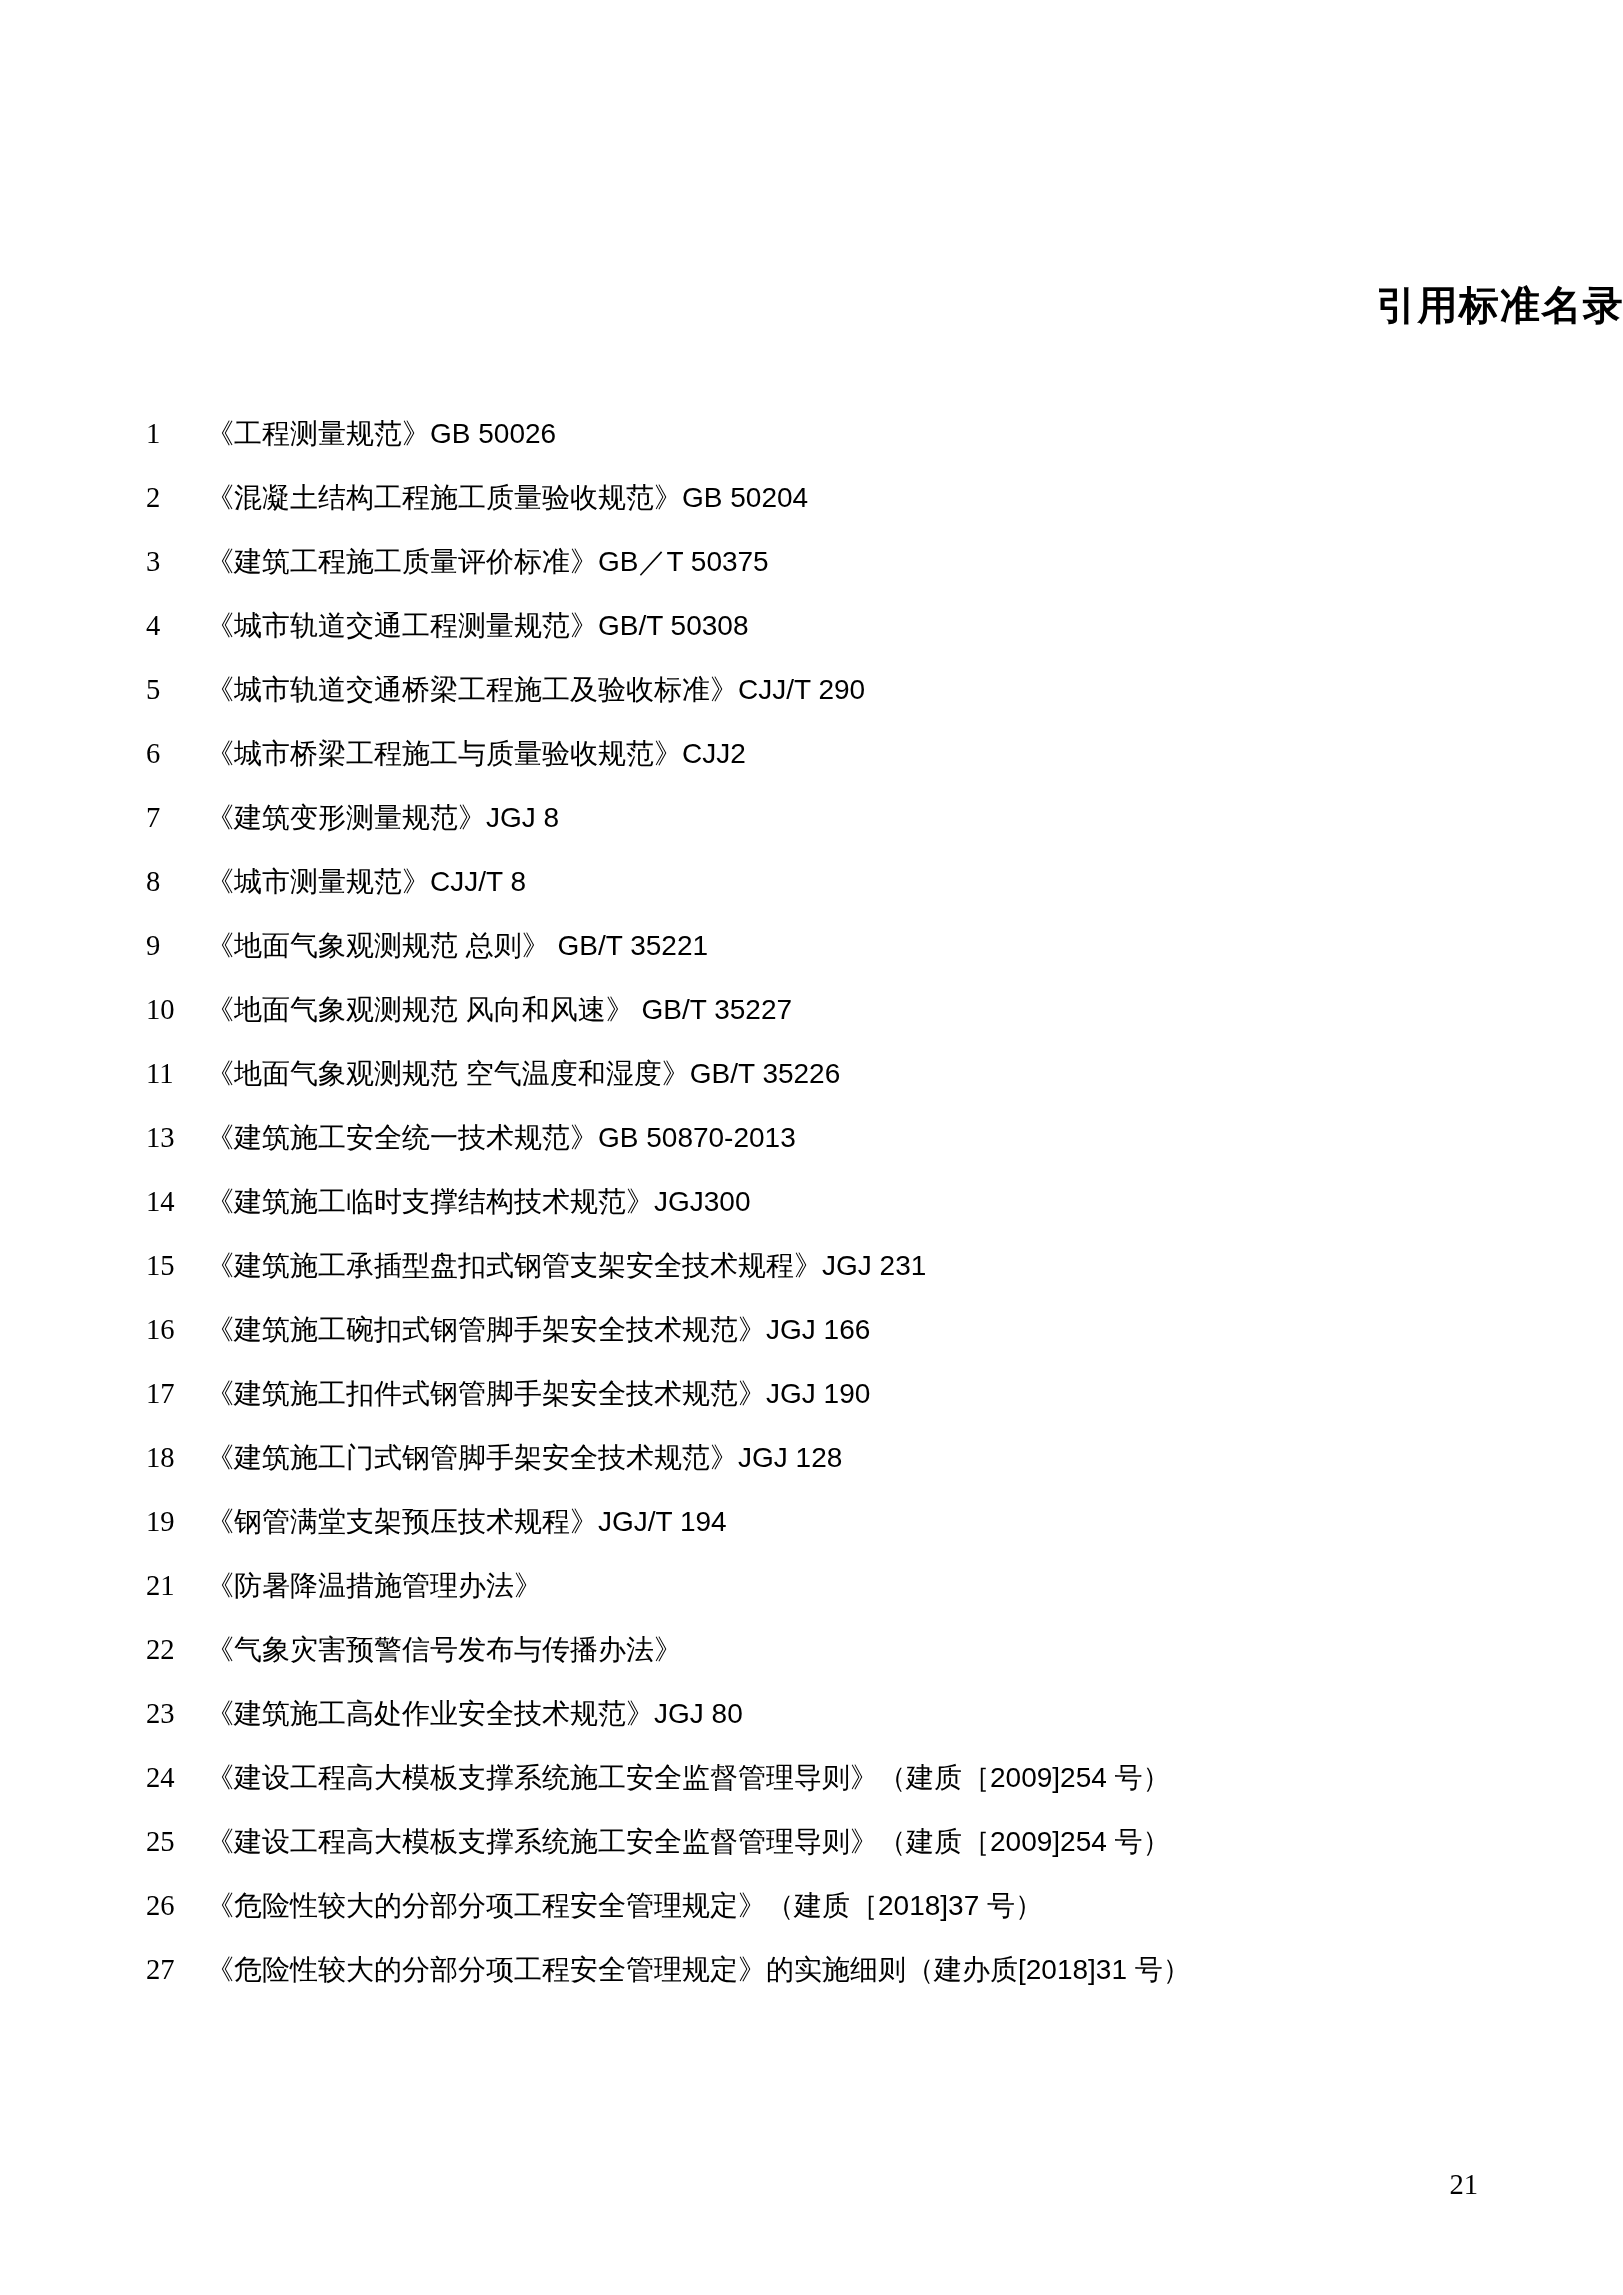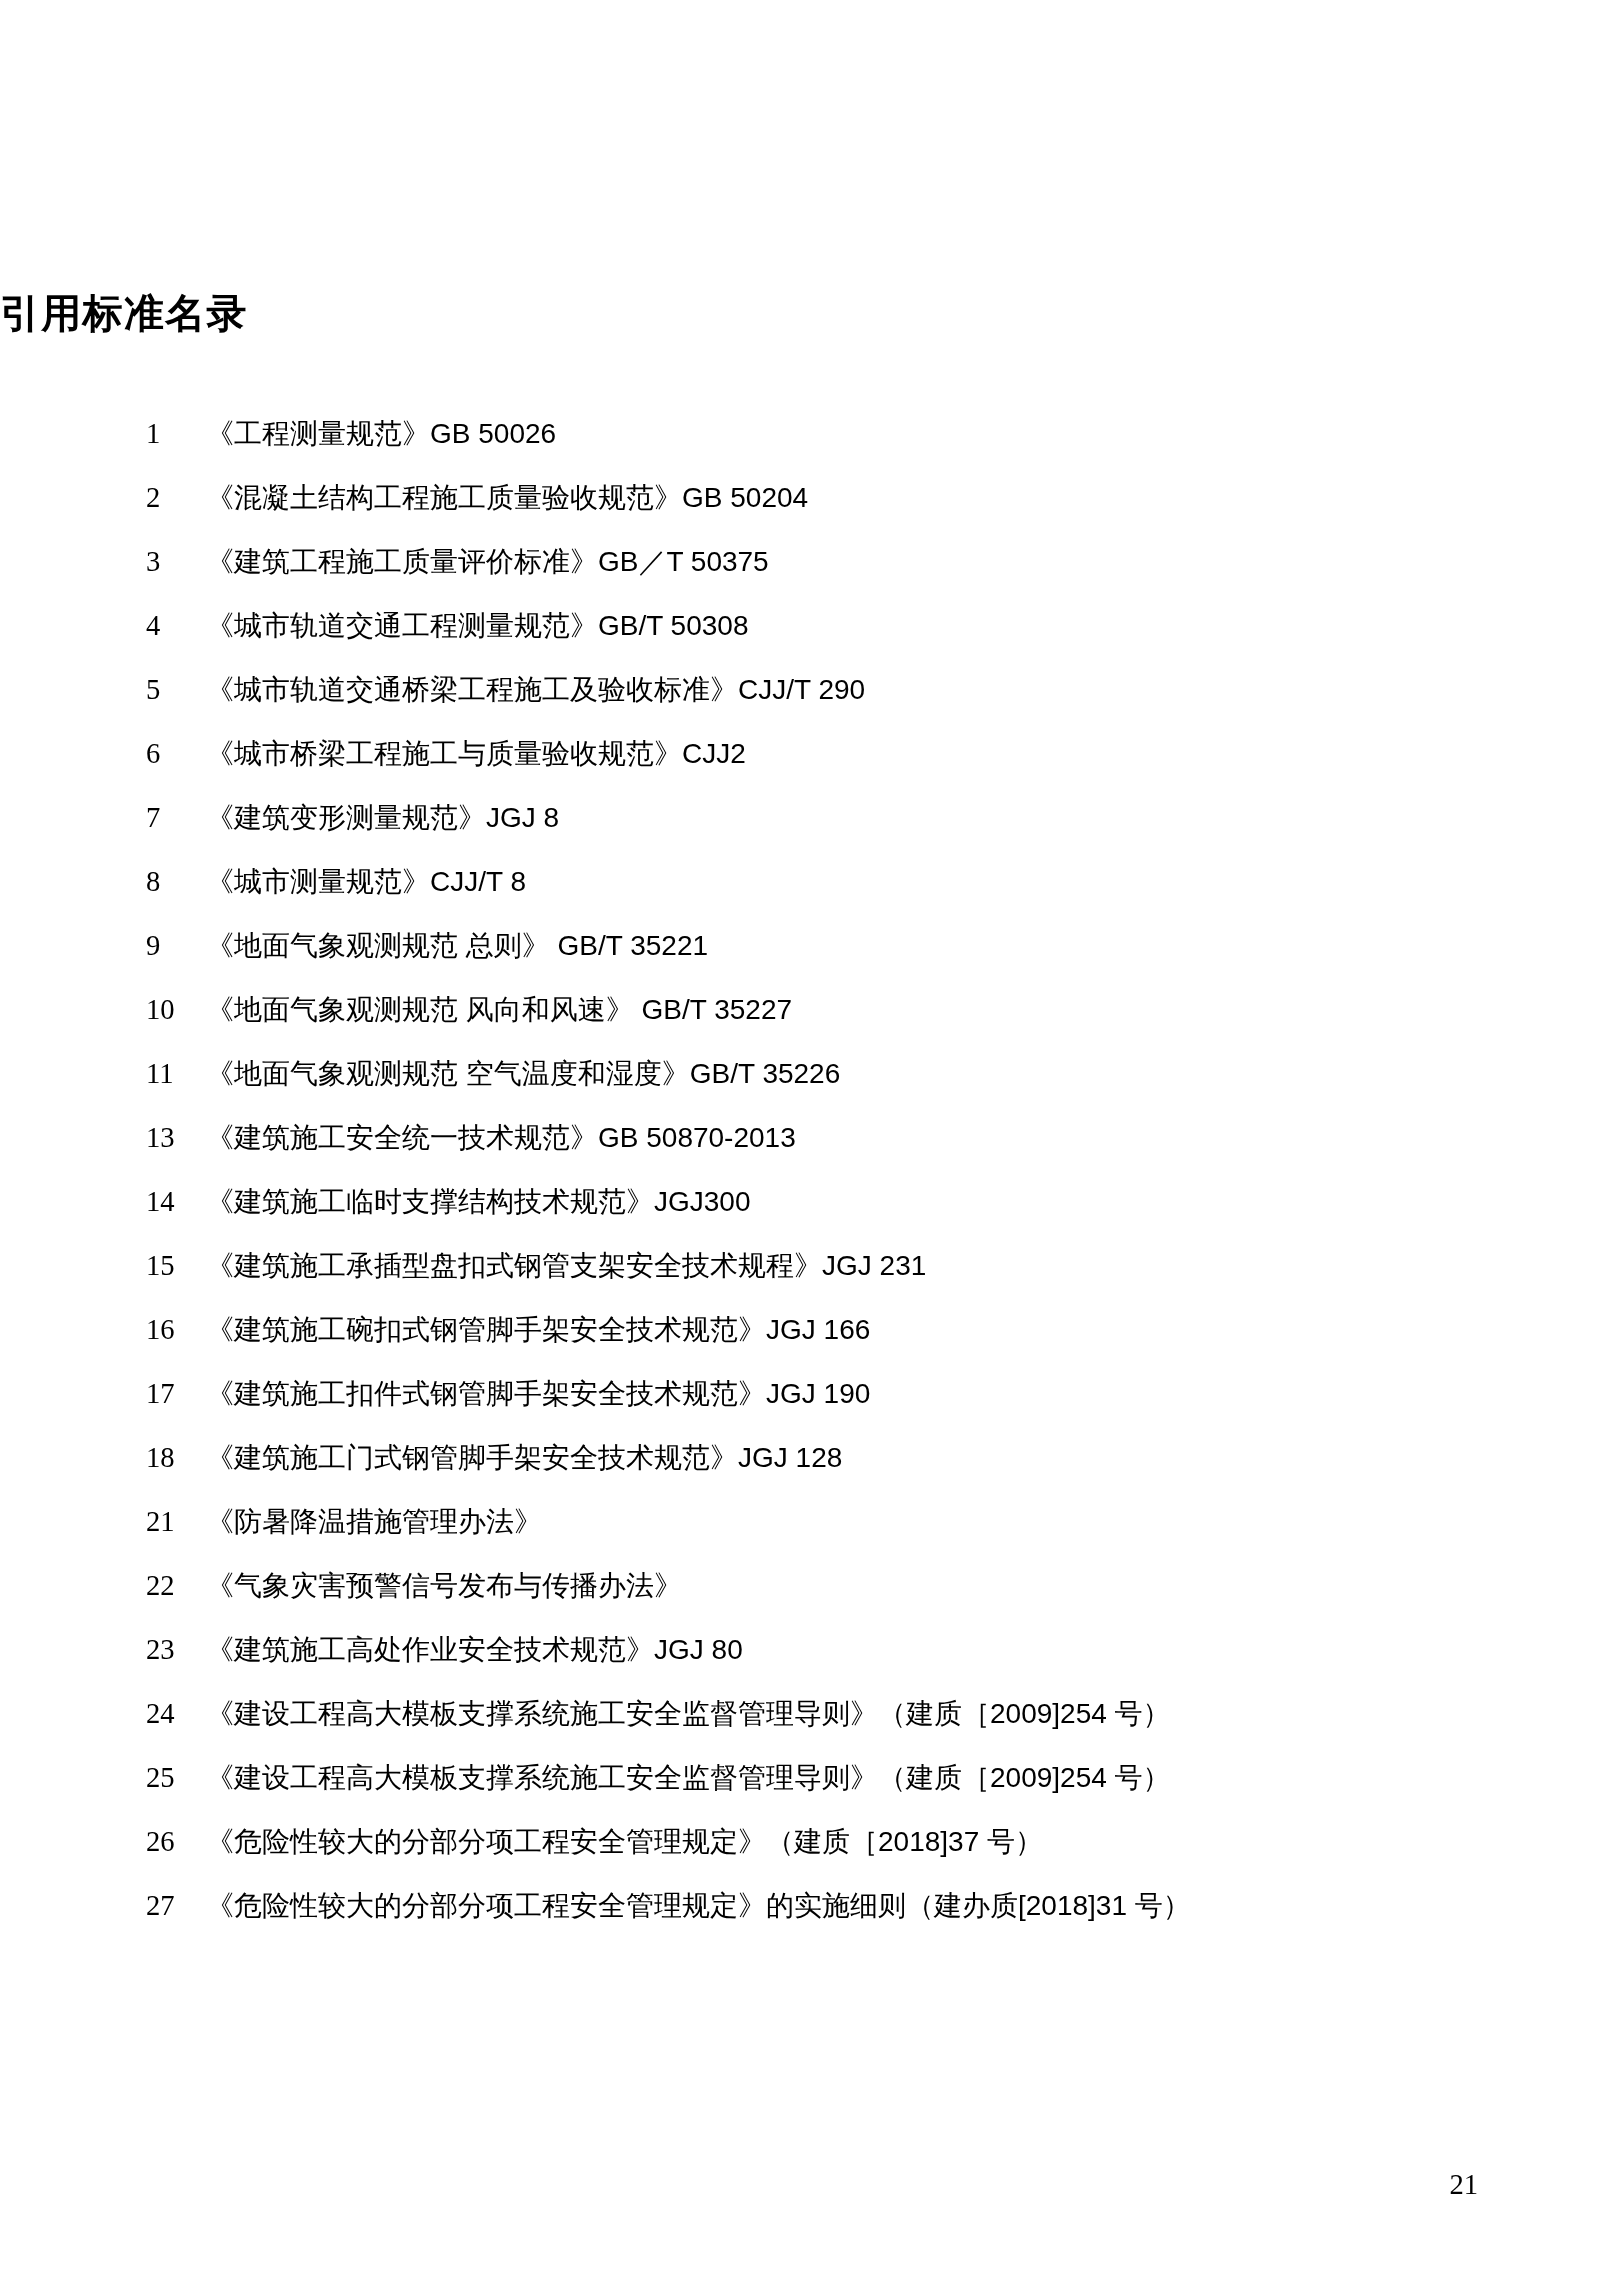--- a/index.html
+++ b/index.html
@@ -15,24 +15,24 @@
     position: relative;
     width: 1624px;
     height: 2295px;
     background: #ffffff;
     box-sizing: border-box;
     margin: 0 auto;
     overflow: hidden;
   }
   .doc-title {
     position: absolute;
-    top: 286px;
+    top: 278px;
     left: 0;
     width: 100%;
-    text-align: left;
+    text-align: right;
     font-family: "DejaVu Sans", "Liberation Sans", sans-serif;
     font-weight: bold;
     font-size: 40px;
     letter-spacing: 1.3px;
     color: #000;
   }
   .list {
     position: absolute;
     top: 402px;
     left: 146px;
@@ -137,20 +137,24 @@
     </div>
     <div class="entry">
       <span class="num">17</span>
       <span class="txt">《建筑施工扣件式钢管脚手架安全技术规范》JGJ 190</span>
     </div>
     <div class="entry">
       <span class="num">18</span>
       <span class="txt">《建筑施工门式钢管脚手架安全技术规范》JGJ 128</span>
     </div>
     <div class="entry">
+      <span class="num">19</span>
+      <span class="txt">《钢管满堂支架预压技术规程》JGJ/T 194</span>
+    </div>
+    <div class="entry">
       <span class="num">21</span>
       <span class="txt">《防暑降温措施管理办法》</span>
     </div>
     <div class="entry">
       <span class="num">22</span>
       <span class="txt">《气象灾害预警信号发布与传播办法》</span>
     </div>
     <div class="entry">
       <span class="num">23</span>
       <span class="txt">《建筑施工高处作业安全技术规范》JGJ 80</span>

